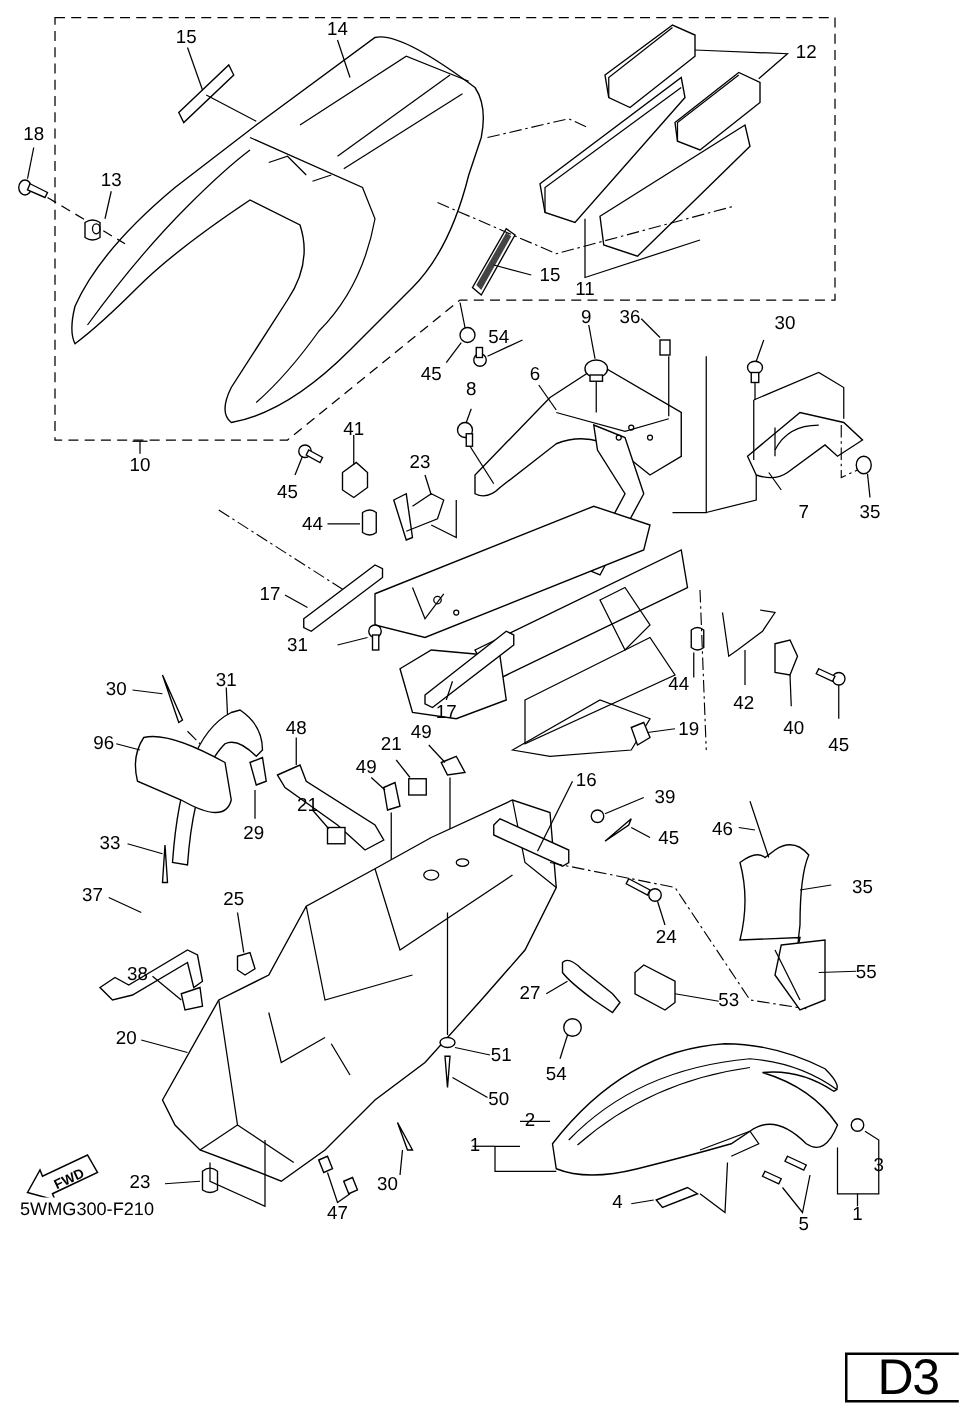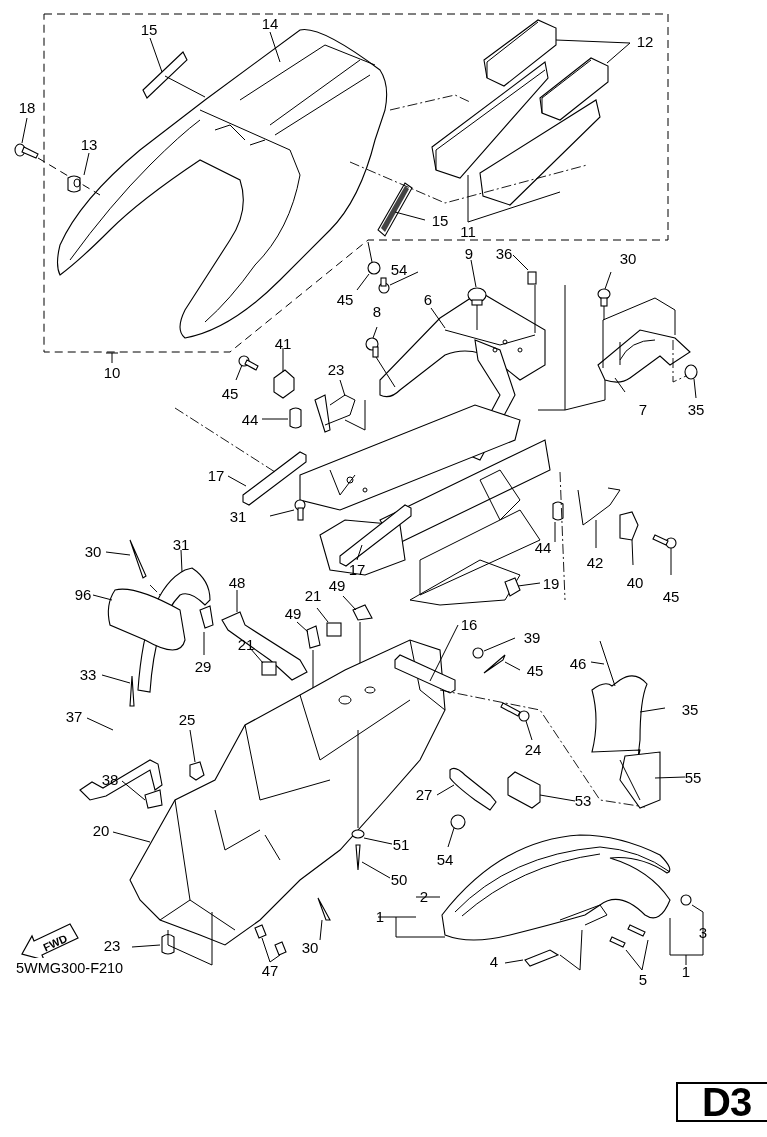--- a/index.html
+++ b/index.html
@@ -8,21 +8,21 @@
   #diagram { position: absolute; left: 0; top: 0; width: 767px; height: 1137px; }
   .ln { stroke: #000; stroke-width: 1; fill: none; }
   .pt { stroke: #000; stroke-width: 1.1; fill: #fff; }
   .dash { stroke: #000; stroke-width: 1; fill: none; stroke-dasharray: 8 5; }
   .chain { stroke: #000; stroke-width: 0.9; fill: none; stroke-dasharray: 10 3 2 3; }
   .lbl { position: absolute; font-size: 15px; line-height: 16px; white-space: nowrap;
          transform: translate(-50%, -50%); }
   .code { position: absolute; left: 16px; top: 960px; font-size: 14.5px; text-align: right; }
   .pagebox { position: absolute; left: 676px; top: 1082px; width: 100px; height: 40px;
              border: 2px solid #000; box-sizing: border-box; }
-  .pagebox span { position: absolute; left: 24px; top: -4px; font-size: 40px; font-weight: bold;
+  .pagebox span { position: absolute; left: 24px; top: -4px; font-size: 40px; font-weight: normal;
                   letter-spacing: -1px; }
   .fwd { position: absolute; left: 20px; top: 916px; }
 </style>
 </head>
 <body>
 
 <svg id="diagram" viewBox="0 0 767 1137" xmlns="http://www.w3.org/2000/svg">
 
   <path class="dash" d="M44,14 L668,14 L668,240 L368,240 L230,352 L44,352 Z"></path>
   <line class="ln" x1="112" y1="353" x2="112" y2="363"></line>

